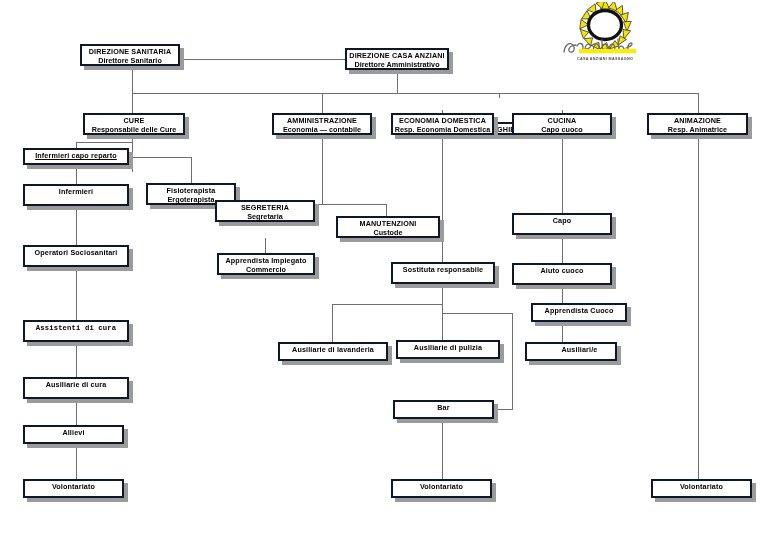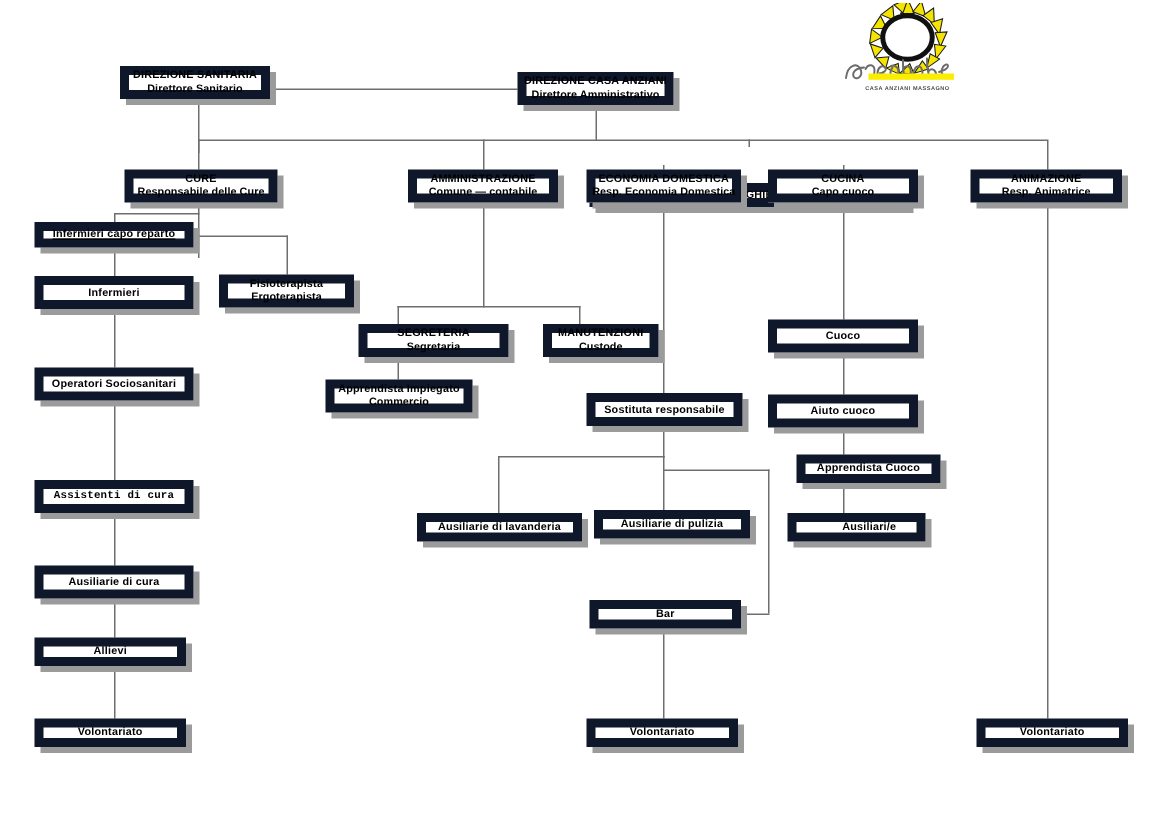--- a/index.html
+++ b/index.html
@@ -47,26 +47,26 @@
     background: #6e6e6e;
   }
   .conn.h { height: 1px; }
   .conn.v { width: 1px; }
 
   
   .node {
     position: absolute;
     box-sizing: border-box;
     background: #ffffff;
-    border: 6px solid #0f172a;
+    border: 2px solid #0f172a;
     box-shadow: 4px 4px 0 0 #9b9b9b;
     display: flex;
     flex-direction: column;
     align-items: center;
-    justify-content: center;
+    justify-content: flex-start;
     text-align: center;
     color: #000000;
     line-height: 1.22;
     padding: 2px 3px;
   }
   .node .l1 {
     font-size: 7.2px;
     font-weight: bold;
     letter-spacing: 0.15px;
     white-space: nowrap;
@@ -176,21 +176,21 @@
       </div>
       <div class="node single" style="left: 393px; top: 97px; width: 212px; height: 13px; margin-top: 25px;">
         <div class="l1">ALBERGHIERO</div>
       </div>
       <div class="node" style="left: 83px; top: 113px; width: 102px; height: 22px;">
         <div class="l1">CURE</div>
         <div class="l2">Responsabile delle Cure</div>
       </div>
       <div class="node" style="left: 272px; top: 113px; width: 100px; height: 22px;">
         <div class="l1">AMMINISTRAZIONE</div>
-        <div class="l2">Comune — contabile</div>
+        <div class="l2">Economia — contabile</div>
       </div>
       <div class="node" style="left: 391px; top: 113px; width: 103px; height: 22px;">
         <div class="l1">ECONOMIA DOMESTICA</div>
         <div class="l2">Resp. Economia Domestica</div>
       </div>
       <div class="node" style="left: 512px; top: 113px; width: 100px; height: 22px;">
         <div class="l1">CUCINA</div>
         <div class="l2">Capo cuoco</div>
       </div>
       <div class="node" style="left: 647px; top: 113px; width: 101px; height: 22px;">
@@ -203,37 +203,37 @@
       <div class="node single" style="left: 23px; top: 184px; width: 106px; height: 22px;">
         <div class="l1">Infermieri</div>
       </div>
       <div class="node" style="left: 146px; top: 183px; width: 90px; height: 22px;">
         <div class="l1">Fisioterapista</div>
         <div class="l2">Ergoterapista</div>
       </div>
       <div class="node single" style="left: 23px; top: 245px; width: 106px; height: 22px;">
         <div class="l1">Operatori Sociosanitari</div>
       </div>
-      <div class="node" style="left: 215px; top: 216px; width: 100px; height: 22px; margin-left: 24px;">
+      <div class="node" style="left: 215px; top: 200px; width: 100px; height: 22px;">
         <div class="l1">SEGRETERIA</div>
         <div class="l2">Segretaria</div>
       </div>
-      <div class="node" style="left: 336px; top: 216px; width: 77px; height: 22px; margin-left: 26px;">
+      <div class="node" style="left: 336px; top: 216px; width: 104px; height: 22px;">
         <div class="l1">MANUTENZIONI</div>
         <div class="l2">Custode</div>
       </div>
       <div class="node" style="left: 217px; top: 253px; width: 98px; height: 22px;">
         <div class="l1">Apprendista Impiegato</div>
         <div class="l2">Commercio</div>
       </div>
       <div class="node single" style="left: 391px; top: 262px; width: 104px; height: 22px;">
         <div class="l1">Sostituta responsabile</div>
       </div>
       <div class="node single" style="left: 512px; top: 213px; width: 100px; height: 22px;">
-        <div class="l1">Cuoco</div>
+        <div class="l1">Capo</div>
       </div>
       <div class="node single" style="left: 512px; top: 263px; width: 100px; height: 22px;">
         <div class="l1">Aiuto cuoco</div>
       </div>
       <div class="node single" style="left: 521px; top: 303px; width: 96px; height: 19px; margin-left: 10px;">
         <div class="l1">Apprendista Cuoco</div>
       </div>
       <div class="node single" style="left: 525px; top: 342px; width: 92px; height: 19px; padding-left: 20px;">
         <div class="l1">Ausiliari/e</div>
       </div>

